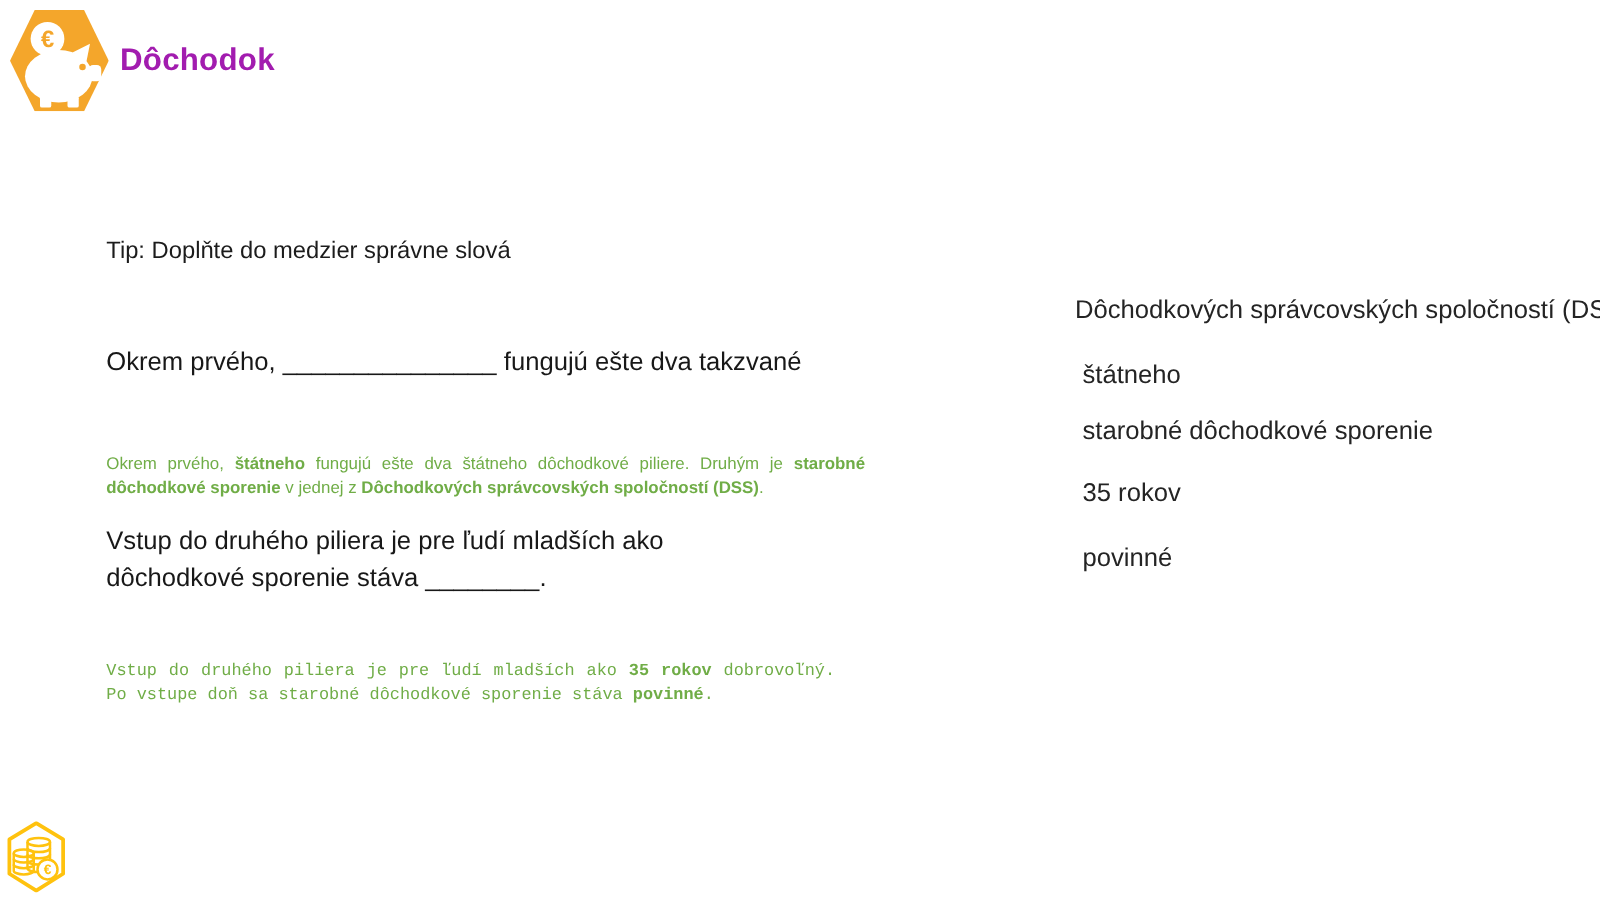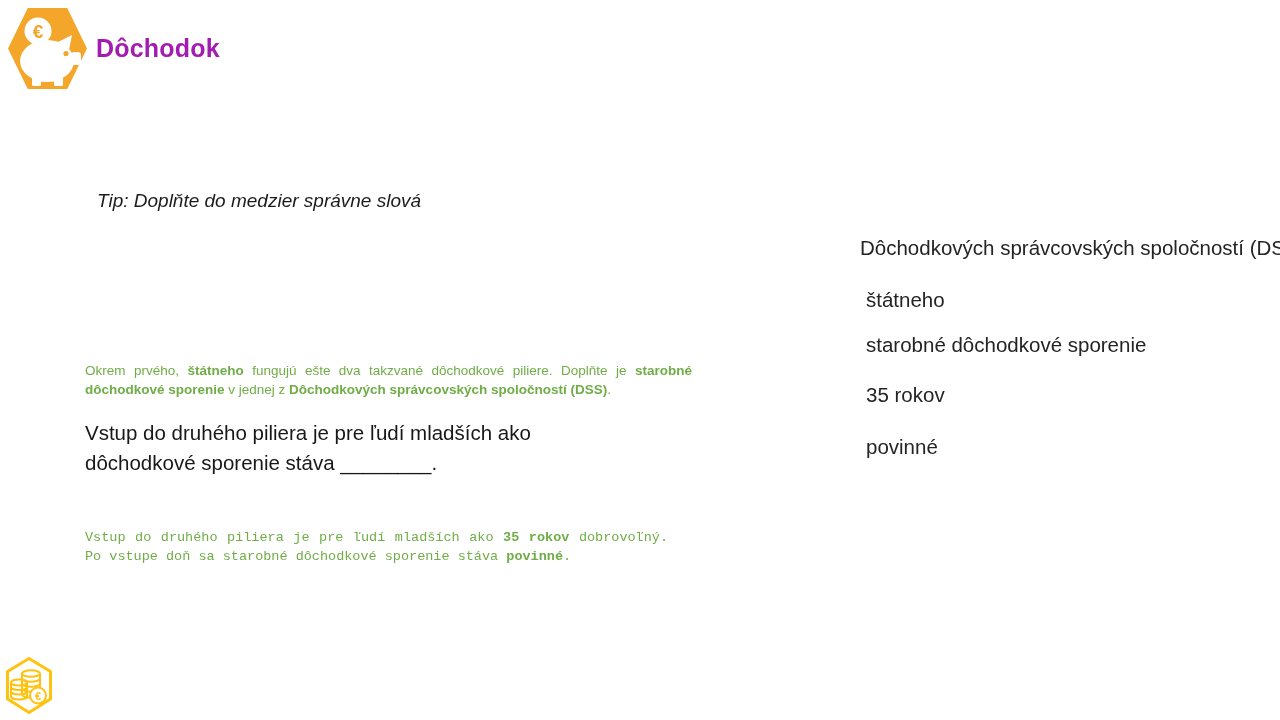--- a/index.html
+++ b/index.html
@@ -14,21 +14,21 @@
   .logo {
     position:absolute; left:8px; top:8px; width:79px; height:81px;
   }
   .page-title {
     position:absolute; left:96px; top:34px;
     font-size:25px; font-weight:bold; color:#a21caf;
     letter-spacing:0.2px;
   }
   .tip {
     position:absolute; left:85px; top:190px;
-    font-size:19px; font-style:italic; color:#1c1c1c;margin-left:12px;
+    font-size:19px; color:#1c1c1c;
   }
   .question {
     position:absolute; left:85px;
     font-size:20.5px; color:#181818;
   }
   .question .line { white-space:pre; }
   #question1 { top:274px; }
   #question1 .line { line-height:32px; }
   #question2 { top:418px; }
   #question2 .line { line-height:30px; }
@@ -67,23 +67,24 @@
     <rect x="46" y="69" width="9" height="9" rx="1.5" fill="#ffffff"></rect>
     <circle cx="58" cy="45.5" r="2.6" fill="#F4A62B"></circle>
   </svg>
 </div>
 
 <div class="page-title">Dôchodok</div>
 
 <div class="tip">Tip: Doplňte do medzier správne slová</div>
 
 <div class="question" id="question1">
+  <div class="line"><span>Okrem prvého, </span><span>_______________</span><span> fungujú ešte dva takzvané</span></div>
 </div>
 
-<div class="solution" id="solution1"><span>Okrem prvého, </span><span class="b">štátneho</span><span> fungujú ešte dva takzvané dôchodkové piliere. Doplňte je </span><span class="b">starobné dôchodkové sporenie</span><span> v jednej z </span><span class="b">Dôchodkových správcovských spoločností (DSS)</span><span>.</span></div>
+<div class="solution" id="solution1"><span>Okrem prvého, </span><span class="b">štátneho</span><span> fungujú ešte dva štátneho dôchodkové piliere. Druhým je </span><span class="b">starobné dôchodkové sporenie</span><span> v jednej z </span><span class="b">Dôchodkových správcovských spoločností (DSS)</span><span>.</span></div>
 
 <div class="question" id="question2">
   <div class="line"><span>Vstup do druhého piliera je pre ľudí mladších ako</span></div>
   <div class="line"><span>dôchodkové sporenie stáva </span><span>________</span><span>.</span></div>
 </div>
 
 <div class="solution" id="solution2"><span>Vstup do druhého piliera je pre ľudí mladších ako </span><span class="b">35 rokov</span><span> dobrovoľný. Po vstupe doň sa starobné dôchodkové sporenie stáva </span><span class="b">povinné</span><span>.</span></div>
 
 <div class="bank-item first" style="top:234px">Dôchodkových správcovských spoločností (DSS)</div>
 <div class="bank-item" style="top:286px">štátneho</div>

